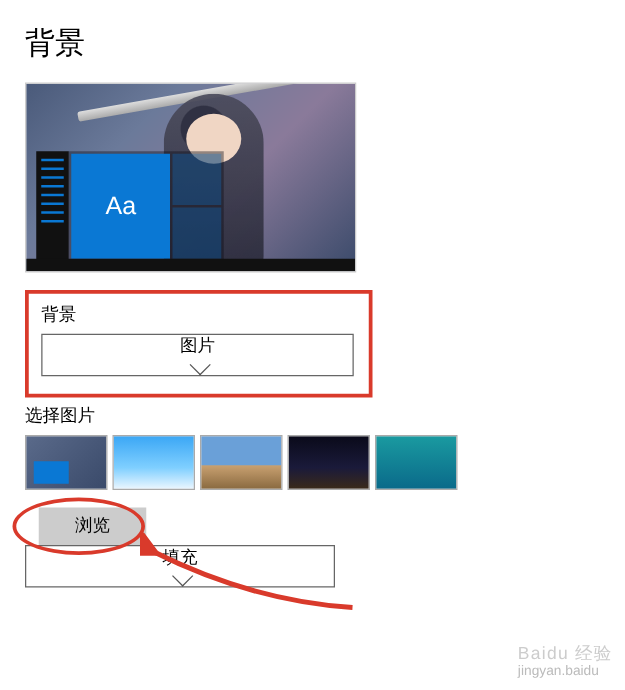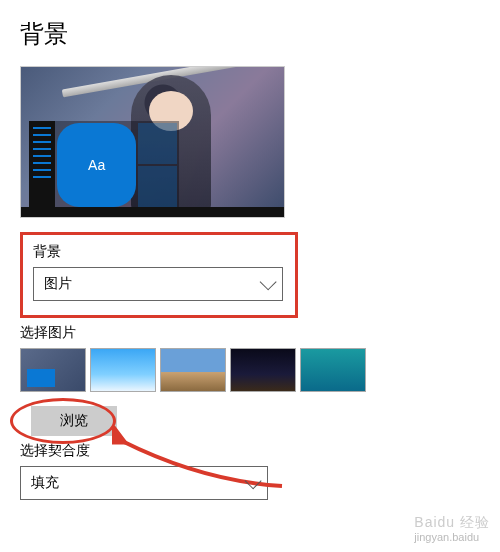--- a/index.html
+++ b/index.html
@@ -71,21 +71,21 @@
   .start-tiles {
     flex: 1;
     background: rgba(10,10,20,0.4);
     display: grid;
     grid-template-columns: 1fr 1fr 1fr;
     grid-template-rows: 1fr 1fr;
     gap: 2px;
     padding: 2px;
   }
   .tile { background: #0a78d4; }
-  .tile.big { grid-column: span 2; grid-row: span 2; display:flex; align-items:center; justify-content:center; color:#fff; font-size:14px;border-radius:22px; }
+  .tile.big { grid-column: span 2; grid-row: span 2; display:flex; align-items:center; justify-content:center; color:#fff; font-size:20px; }
   .tile.dark { background: rgba(10,120,212,0.3); }
   .taskbar {
     position: absolute;
     left: 0; right: 0; bottom: 0;
     height: 10px;
     background: #111;
   }
 
   .section-label {
     font-size: 14px;
@@ -104,20 +104,21 @@
   .dropdown {
     width: 250px;
     height: 34px;
     border: 1px solid #666;
     background: #fff;
     display: flex;
     align-items: center;
     justify-content: space-between;
     padding: 0 10px;
     cursor: pointer;
+    flex-direction: column;
   }
   .dropdown .chev {
     width: 12px; height: 12px;
     border-right: 1.5px solid #555;
     border-bottom: 1.5px solid #555;
     transform: rotate(45deg) translateY(-3px);
   }
 
   .thumbs {
     display: flex;
@@ -233,21 +234,20 @@
 <svg class="arrow" width="180" height="70">
   <defs>
     <marker id="ah" markerWidth="12" markerHeight="12" refX="2" refY="5" orient="auto">
       <path d="M10,0 L0,5 L10,10 L7,5 Z" fill="#d93a2b"></path>
     </marker>
   </defs>
   <path d="M170,60 Q90,55 10,15" stroke="#d93a2b" stroke-width="4" fill="none" marker-end="url(#ah)"></path>
 </svg>
 
 <div class="fit-section">
-  <div class="section-label">选择契合度</div>
   <div class="dropdown">
     <span>填充</span>
     <span class="chev"></span>
   </div>
 </div>
 
 <div class="watermark">
   <div class="logo">Baidu 经验</div>
   <div>jingyan.baidu</div>
 </div>

